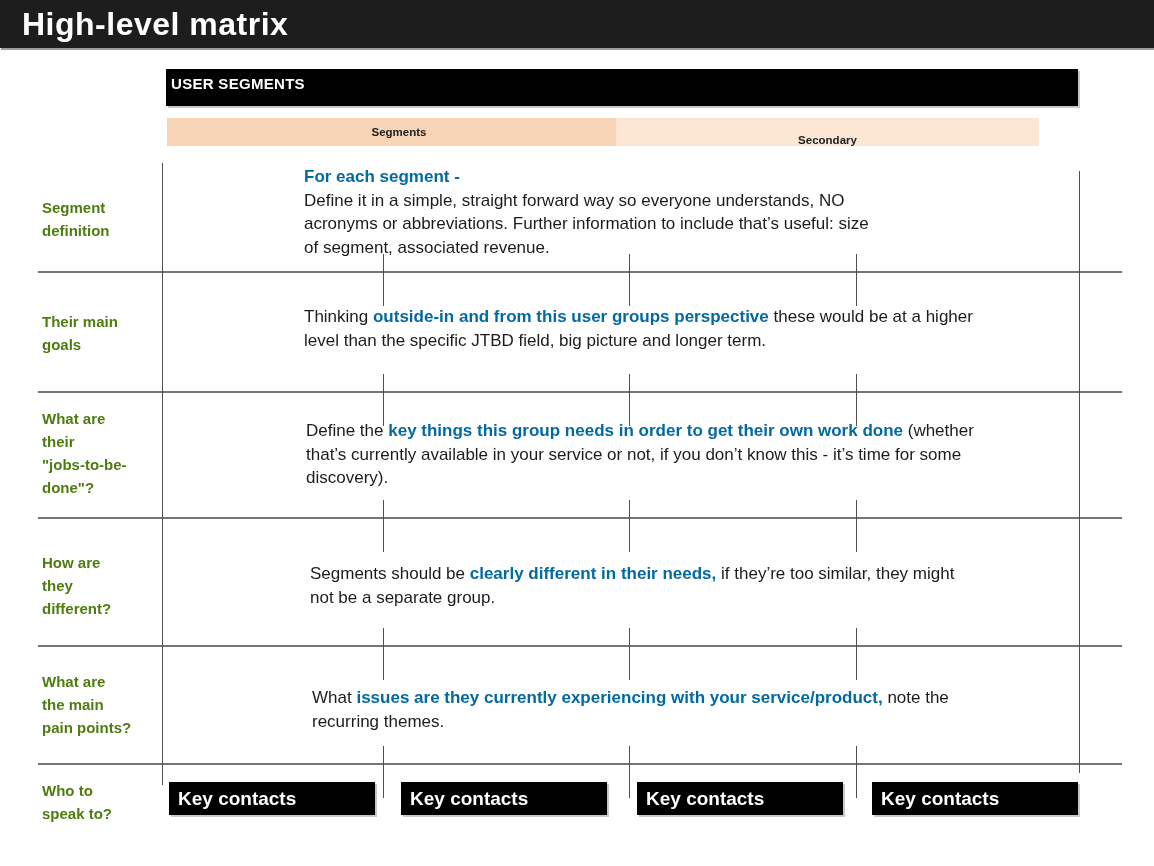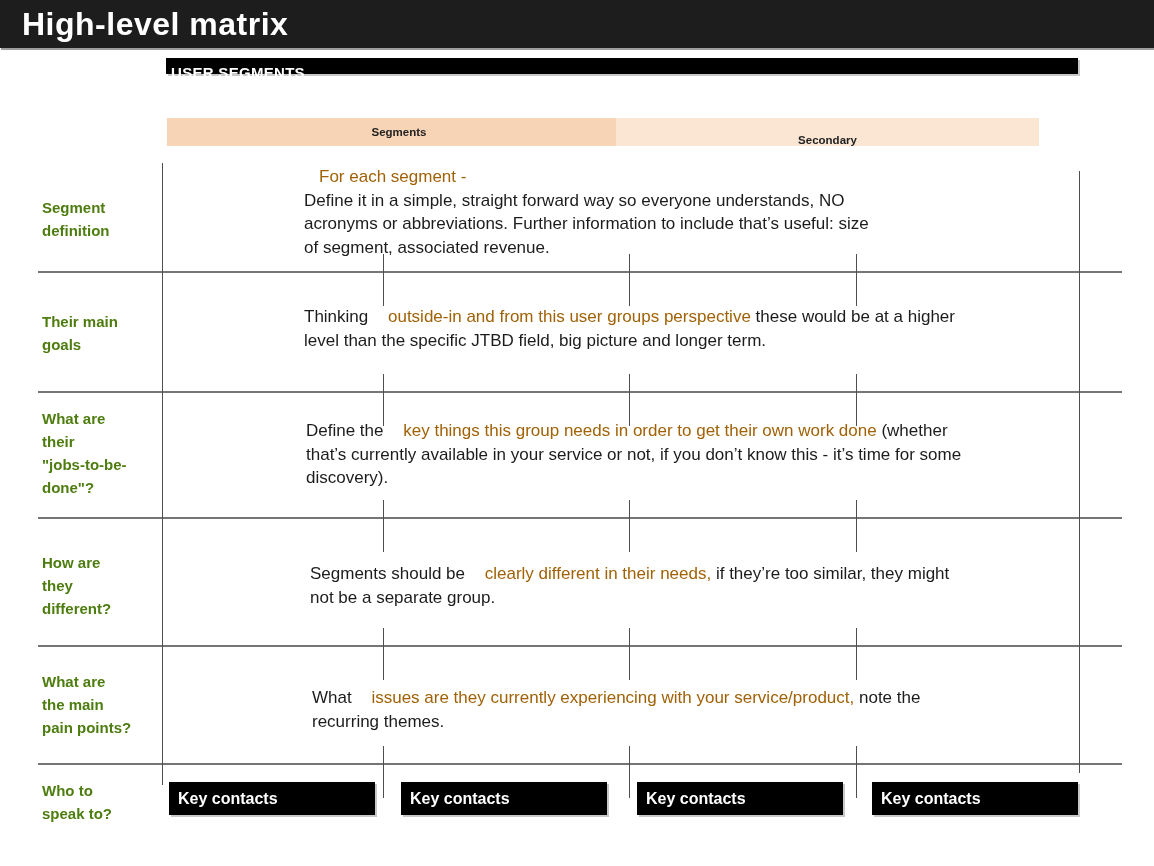--- a/index.html
+++ b/index.html
@@ -6,21 +6,21 @@
   #page{position:relative;width:1154px;height:866px;background:#fff;overflow:hidden;
         font-family:"Liberation Sans", sans-serif;color:var(--text,#1c1c1c);}
 
   
   .banner{position:absolute;left:0;top:0;width:1154px;height:48px;background:var(--banner,#1d1d1d);
           box-shadow:1px 2px 0 #9e9e9e;}
   .banner .title{position:absolute;left:22px;top:0;line-height:48px;color:#fff;
                  font-size:32px;font-weight:700;letter-spacing:.5px;}
 
   
-  .seg-bar{position:absolute;left:166px;top:58px;width:912px;height:16px;background:var(--black-bar,#000);
+  .seg-bar{position:absolute;left:166px;top:69px;width:912px;height:37px;background:var(--black-bar,#000);
            box-shadow:2px 2px 0 #c8c8c8;}
   .seg-bar .seg-label{position:absolute;left:5px;top:0;line-height:30px;color:#fff;
                       font-size:15px;font-weight:700;letter-spacing:.3px;}
 
   
   .colhead{position:absolute;top:118px;height:28px;display:flex;align-items:center;justify-content:center;
            font-size:11.5px;font-weight:700;color:#222;}
   .colhead.primary{left:167px;width:464px;background:var(--primary-header,#f7d4b6);}
   .colhead.secondary{left:616px;width:423px;background:var(--secondary-header,#fae6d3);align-items:flex-end;}
 
@@ -28,25 +28,25 @@
   .hsep{position:absolute;left:38px;width:1084px;height:2px;background:var(--h-line,#757575);}
   .vline{position:absolute;width:1px;background:var(--v-line,#4f4f4f);}
   .tick{position:absolute;width:1px;height:52px;background:var(--v-line,#4f4f4f);}
 
   
   .rowlabel{position:absolute;left:42px;width:125px;font-size:15px;font-weight:700;
             line-height:23px;white-space:pre-line;color:#4d7c0f;}
 
   
   .cellText{position:absolute;font-size:17px;line-height:23.5px;color:#1c1c1c;letter-spacing:0;}
-  .cellText b{font-weight:400;color:#a16207;margin-left:15px;}
+  .cellText b{font-weight:700;color:#0369a1;}
 
   
   .kbtn{position:absolute;top:782px;width:206px;height:33px;background:var(--black-bar,#050505);
-        color:#fff;font-size:16px;font-weight:700;display:flex;align-items:center;
+        color:#fff;font-size:19px;font-weight:700;display:flex;align-items:center;
         padding-left:9px;box-sizing:border-box;box-shadow:2px 2px 0 #c8c8c8;border:none;}
 </style>
 </head>
 <body>
 
 <div id="page">
 
   <div class="banner">
     <div class="title">High-level matrix</div>
   </div>

